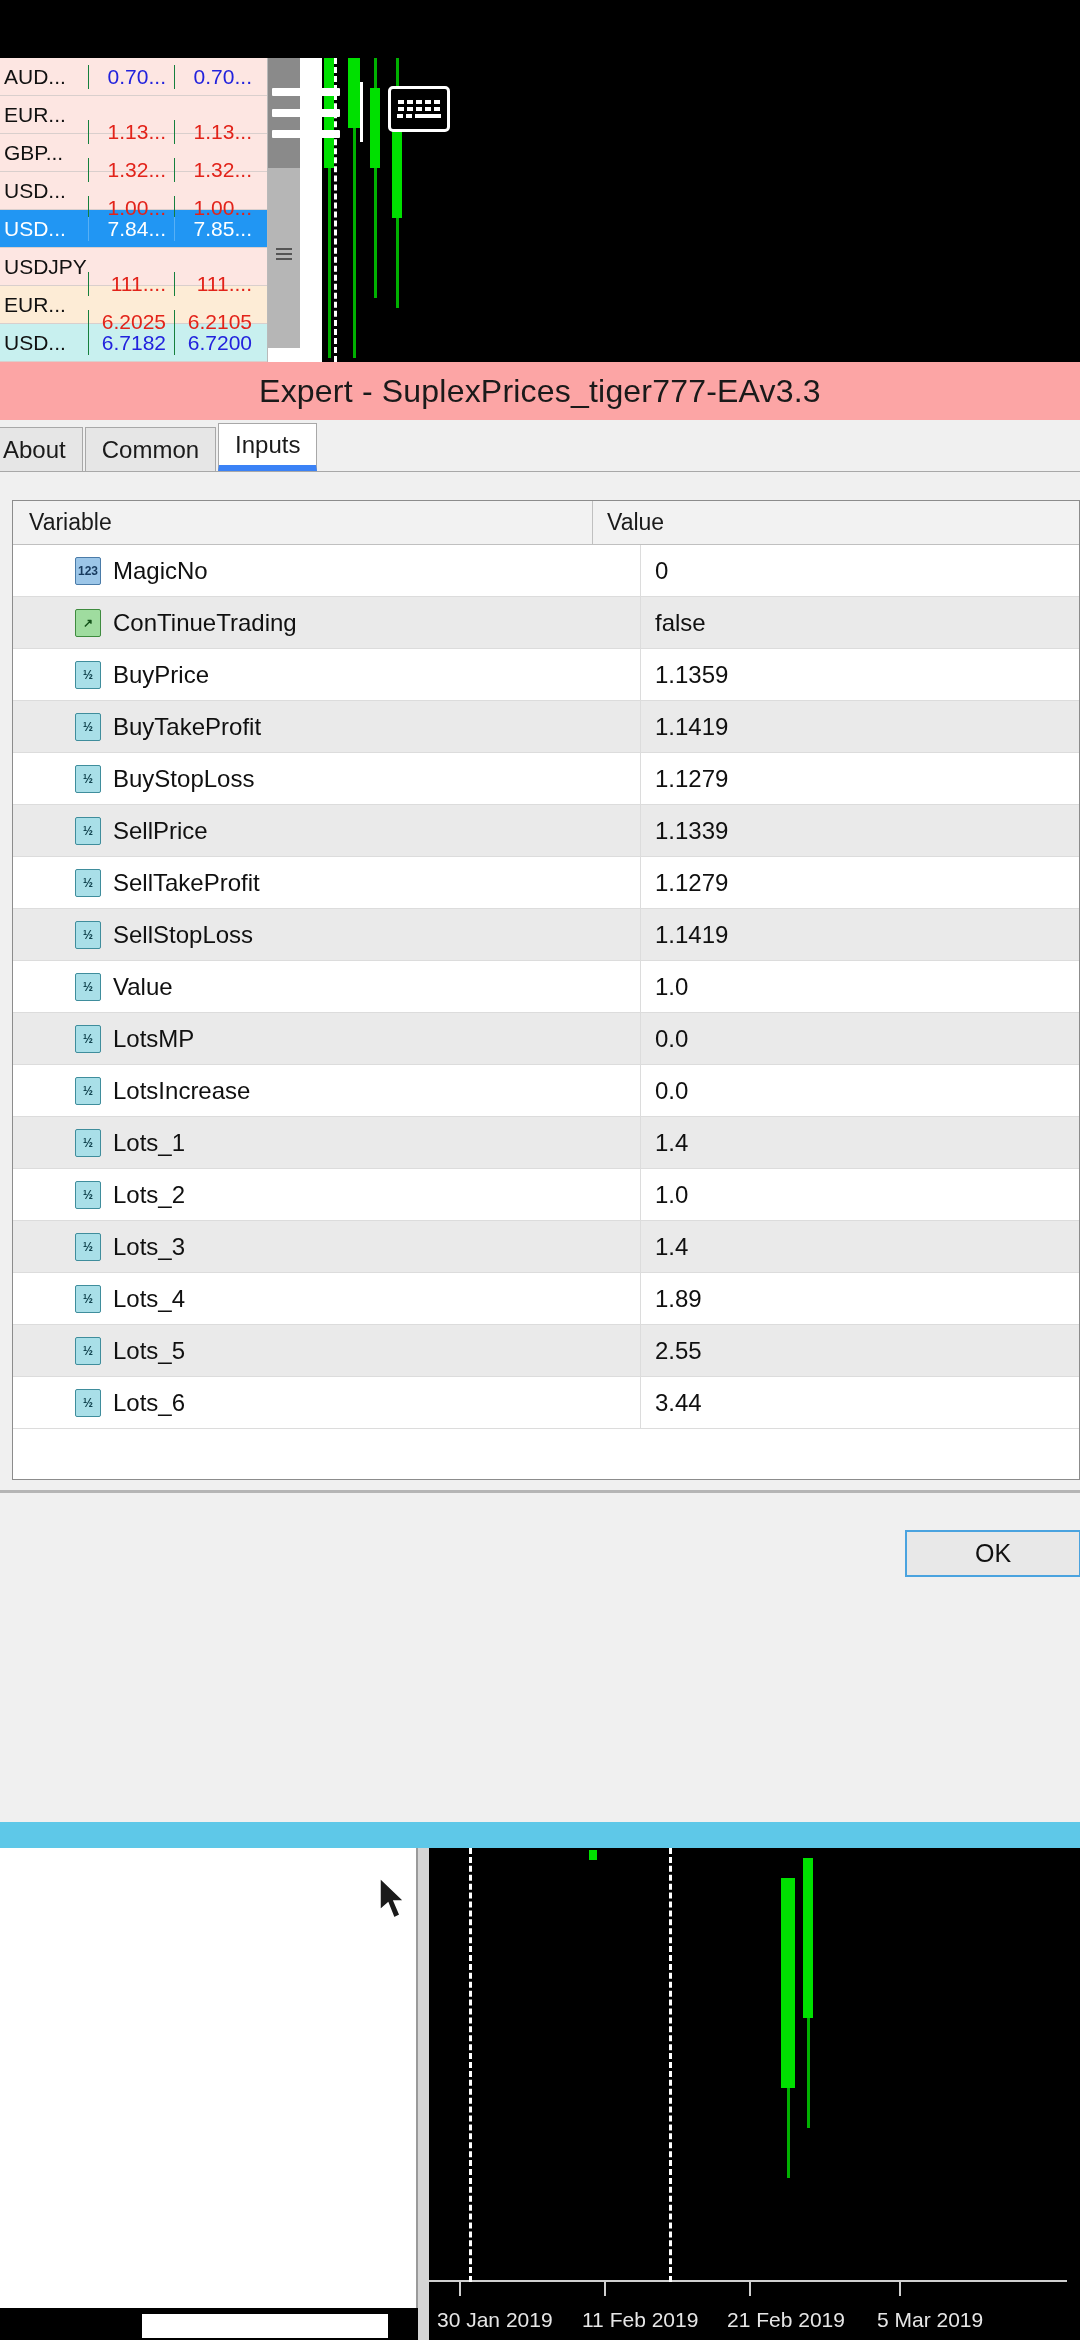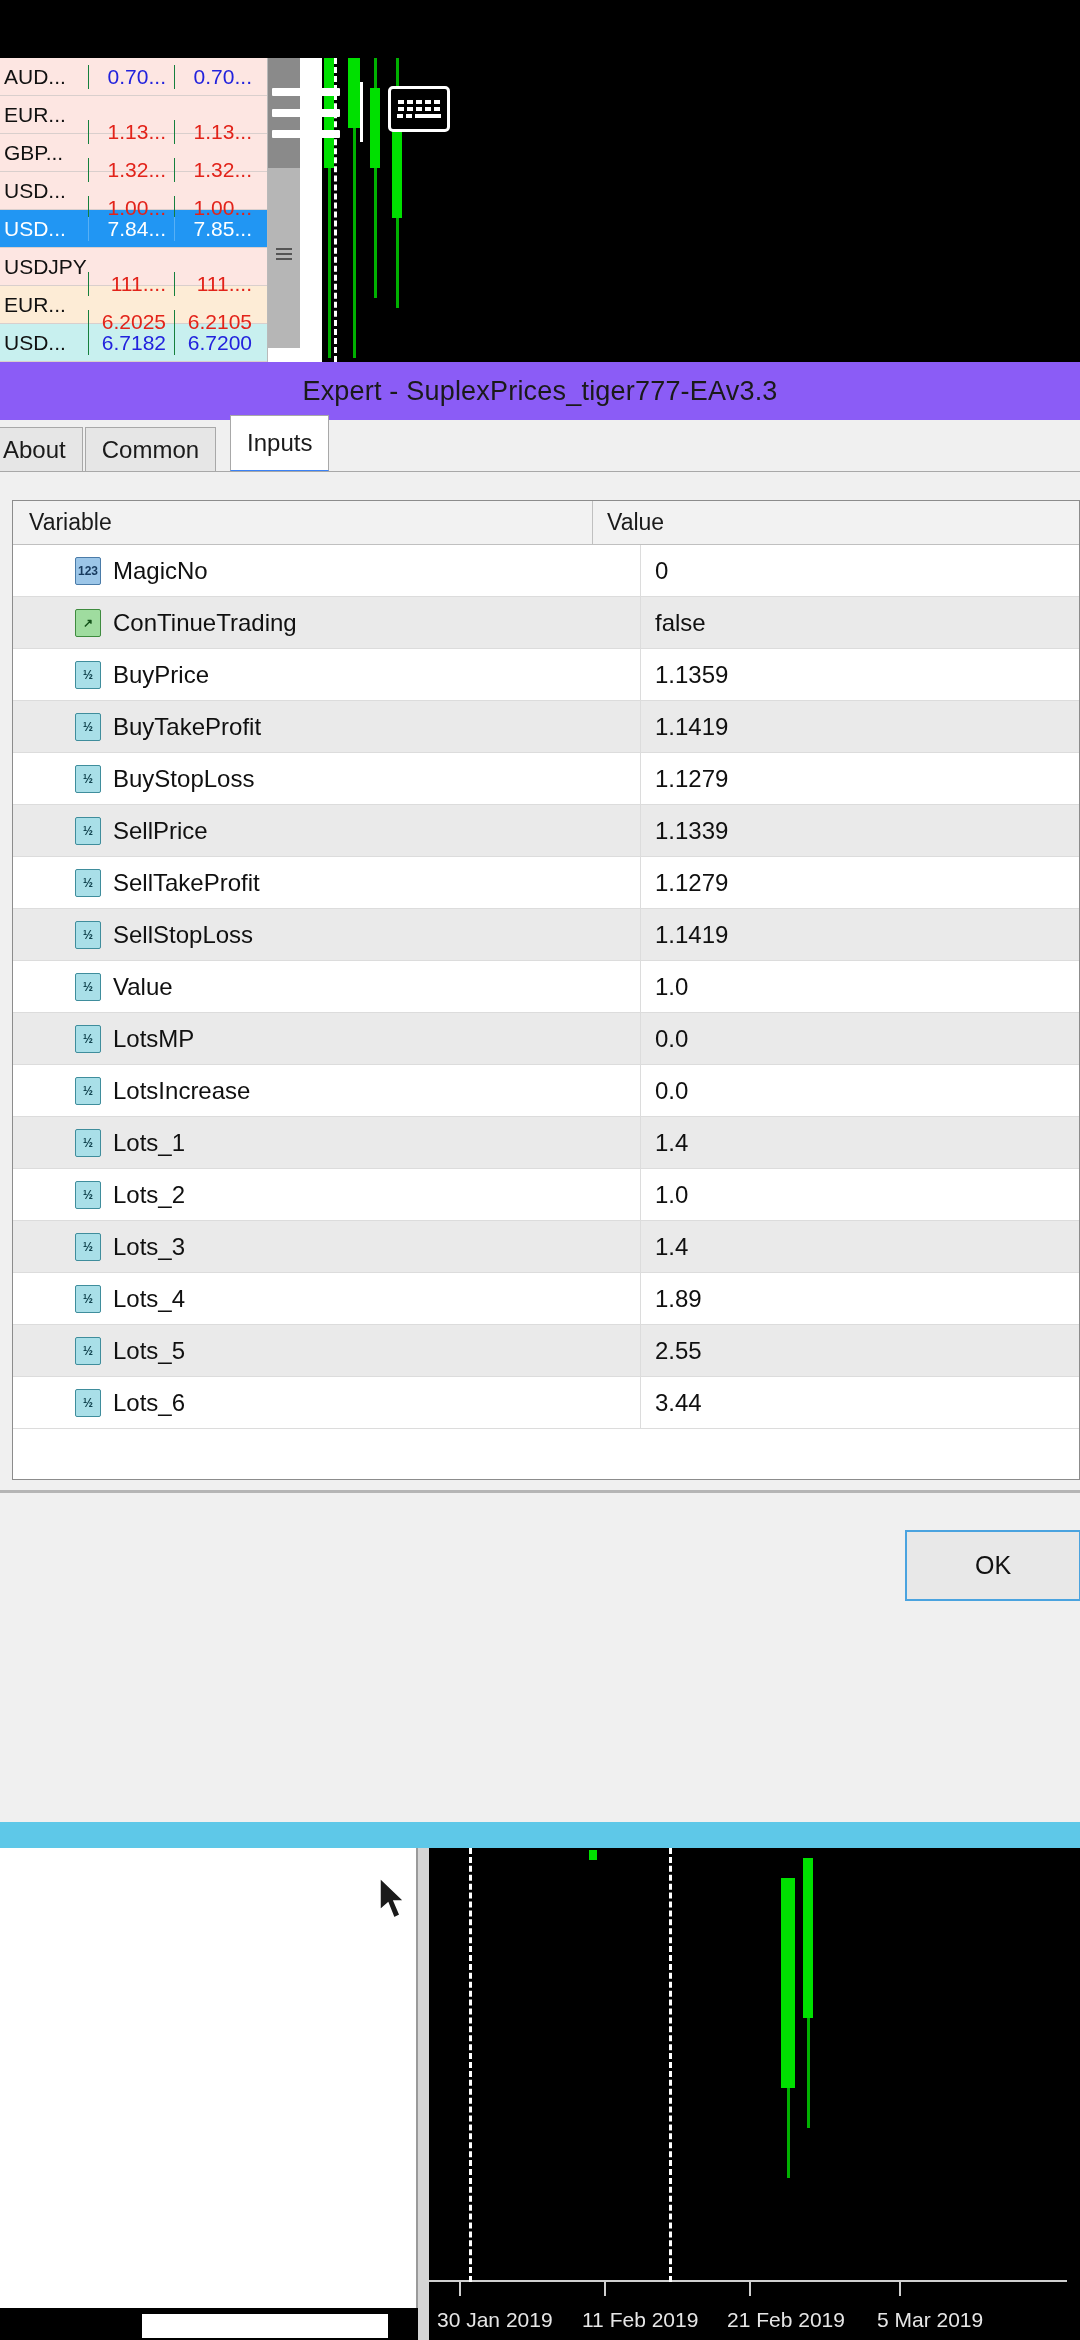--- a/index.html
+++ b/index.html
@@ -74,34 +74,34 @@
   }
   .ov-keyboard span { width:6px; height:4px; background:#fff; margin:1.5px; display:block; }
   .ov-keyboard span.wide { width:26px; }
 
   
   .dlg {
     position:absolute; left:0; top:362px; width:1080px; height:1462px;
     background:#f0f0f0;
   }
   .dlg-title {
-    height:58px; background:#8b5cf6; color:#1a1a1a;
+    height:58px; background:#fca5a5; color:#1a1a1a;
     display:flex; align-items:center; justify-content:center;
-    font-size:27px; letter-spacing:0.2px;
+    font-size:32px; letter-spacing:0.2px;
   }
   .dlg-tabs {
     height:52px; background:#f0f0f0; display:flex; align-items:flex-end;
     padding-left:0; border-bottom:1px solid #a8a8a8; position:relative;
   }
   .tab {
     height:44px; padding:0 16px; display:flex; align-items:center;
     font-size:24px; color:#1a1a1a; background:#e6e6e6;
     border:1px solid #a8a8a8; border-bottom:none; margin-right:2px;
   }
-  .tab.active { background:#fff; height:56px; border-bottom:1px solid #3b82f6; position:relative; z-index:2;margin-left:12px; }
+  .tab.active { background:#fff; height:48px; border-bottom:6px solid #3b82f6; position:relative; z-index:2; }
 
   .grid-wrap {
     position:absolute; left:12px; top:138px; right:0; height:980px;
     background:#fff; border:1px solid #8c8c8c; overflow:hidden;
   }
   .grid-head {
     display:flex; height:44px; background:#f2f2f2;
     border-bottom:1px solid #c0c0c0; font-size:23px; color:#1a1a1a;
   }
   .grid-head .c1 { flex:0 0 580px; padding:8px 0 0 16px; border-right:1px solid #c0c0c0; }
@@ -123,21 +123,21 @@
     font-family:"Liberation Sans", sans-serif;
   }
   .vicon.num  { background:#9cc6e8; border:1px solid #4a7ba8; color:#173a5e; }
   .vicon.bool { background:#9fdc9f; border:1px solid #3e8b3e; color:#14531a; }
   .vicon.dbl  { background:#a9dfe8; border:1px solid #3f8d9c; color:#134450; }
   .vicon .gl  { font-size:12px; }
 
   .dlg-sep { position:absolute; left:0; top:1128px; width:1080px; height:3px; background:#b5b5b5; }
   .dlg-footer { position:absolute; left:0; top:1131px; width:1080px; height:130px; background:#f0f0f0; }
   .btn-ok {
-    position:absolute; left:905px; top:1168px; width:176px; height:71px;
+    position:absolute; left:905px; top:1168px; width:176px; height:47px;
     background:#e8e8e8; border:2px solid #4aa3df; color:#111;
     font-size:25px; display:flex; align-items:center; justify-content:center;
   }
 
   
   .lower-bluebar { position:absolute; left:0; top:1822px; width:1080px; height:26px; background:#5ec8e8; }
   .lower-white   { position:absolute; left:0; top:1848px; width:418px; height:460px; background:#fff; border-right:2px solid #9a9a9a;}
   .lower-gutter  { position:absolute; left:418px; top:1848px; width:24px; height:492px; background:#d5d5d5; }
   .big-chart {
     position:absolute; left:429px; top:1848px; width:638px; height:492px;

